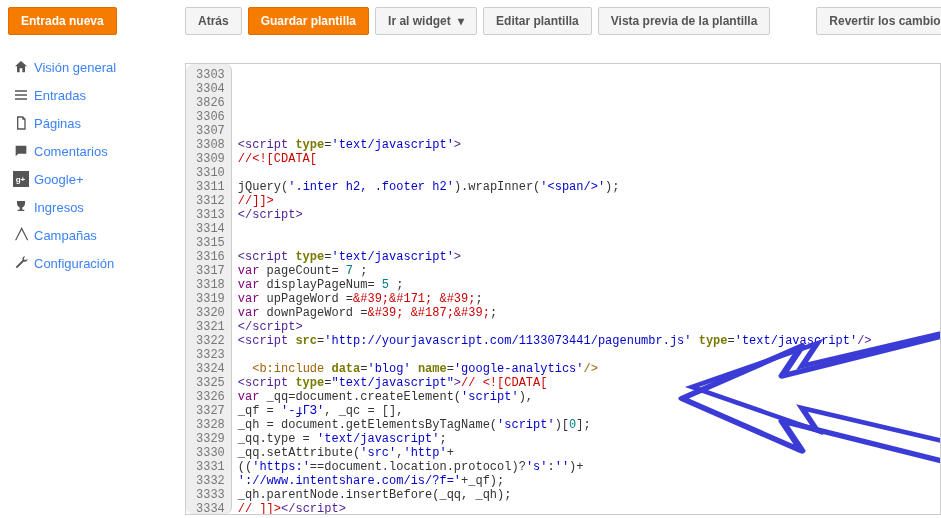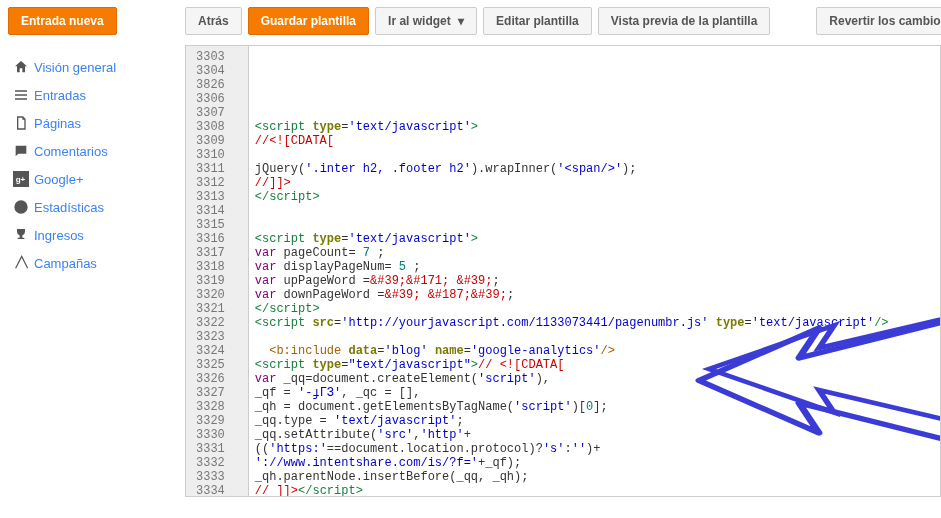--- a/index.html
+++ b/index.html
@@ -12,45 +12,45 @@
     padding: 6px 12px; font-size: 12px; font-weight: bold; cursor: pointer;
     border-radius: 2px; margin-bottom: 18px; display: inline-block;
   }
   .nav { list-style: none; }
   .nav li {
     display: flex; align-items: center; padding: 6px 4px 6px 0;
     cursor: pointer; color: #3b82f6; font-size: 13px;
   }
   .nav li .icon { width: 26px; display: inline-flex; justify-content: center; }
   .nav li svg { fill: #555; }
-  .toolbar { display: flex; gap: 6px; margin-bottom: 10px; flex-wrap: nowrap; }
+  .toolbar { display: flex; gap: 6px; margin-bottom: 28px; flex-wrap: nowrap; }
   .btn {
     background: #f5f5f5; border: 1px solid #ccc; color: #555;
     padding: 6px 12px; font-size: 12px; font-weight: bold; cursor: pointer;
     border-radius: 2px; white-space: nowrap;
   }
   .btn.primary { background: #f57c00; color: #fff; border-color: #e06b00; }
   .btn .caret { margin-left: 4px; }
   .editor {
     border: 1px solid #ccc; display: flex; height: 452px;
     font-family: "Courier New", monospace; font-size: 12px;
     overflow: hidden;
   }
   .gutter {
     background: #eee; color: #777; text-align: right;
-    padding: 4px 23px 4px 10px; border-right: 1px solid #ccc;
-    user-select: none; line-height: 14px;
+    padding: 4px 6px 4px 10px; border-right: 1px solid #ccc;
+    user-select: none; line-height: 14px; border-radius: 7px;
   }
   .code {
     flex: 1; padding: 4px 6px; white-space: pre; line-height: 14px;
     position: relative; overflow: hidden;
   }
   .code .line { height: 14px; }
   .t-key { color: #800080; }   
-  .t-tag { color: #15803d; text-align: center; }   
+  .t-tag { color: #4c1d95; text-align: center; }   
   .t-attr { color: #7a7a00; font-weight: bold; }  
   .t-str { color: #0000cc; }   
   .t-num { color: #008080; }
   .t-red { color: #cc0000; }
   .t-green { color: #a16207; }
   .arrow-svg {
     position: absolute; left: 430px; top: 252px; pointer-events: none;
   }
 </style>
 </head>
@@ -97,40 +97,40 @@
             <svg width="16" height="16" viewBox="0 0 24 24">
               <rect width="24" height="24" fill="#555"></rect>
               <text x="4" y="17" font-size="12" fill="#fff" font-weight="bold">g+</text>
             </svg>
           </span>
         <span>Google+</span>
       </li>
       <li>
         <span class="icon">
             <svg width="16" height="16" viewBox="0 0 24 24">
-              <path d="M12 2a10 10 0 100 20 10 10 0 000-20zm0 2v8h8a8 8 0 00-8-8z"></path>
-            </svg>
-          </span>
-        <span>Estadísticas</span>
-      </li>
-      <li>
-        <span class="icon">
-            <svg width="16" height="16" viewBox="0 0 24 24">
               <path d="M6 3h12v4a6 6 0 01-4 5.6V16h3v2H7v-2h3v-3.4A6 6 0 016 7z"></path>
             </svg>
           </span>
         <span>Ingresos</span>
       </li>
       <li>
         <span class="icon">
             <svg width="16" height="16" viewBox="0 0 24 24">
               <path d="M3 20h2L13 4l8 16h2L13 0z"></path>
             </svg>
           </span>
         <span>Campañas</span>
+      </li>
+      <li>
+        <span class="icon">
+            <svg width="16" height="16" viewBox="0 0 24 24">
+              <path d="M22 6a4 4 0 01-5.6 3.6L6 20l-2-2L14.4 7.6A4 4 0 0118 2l-2 4 2 2z"></path>
+            </svg>
+          </span>
+        <span>Configuración</span>
       </li>
     </ul>
   </aside>
 
   <main class="main">
     <div class="toolbar">
       <button class="btn">Atrás</button>
       <button class="btn primary">Guardar plantilla</button>
       <button class="btn">
         <span>Ir al widget</span>

